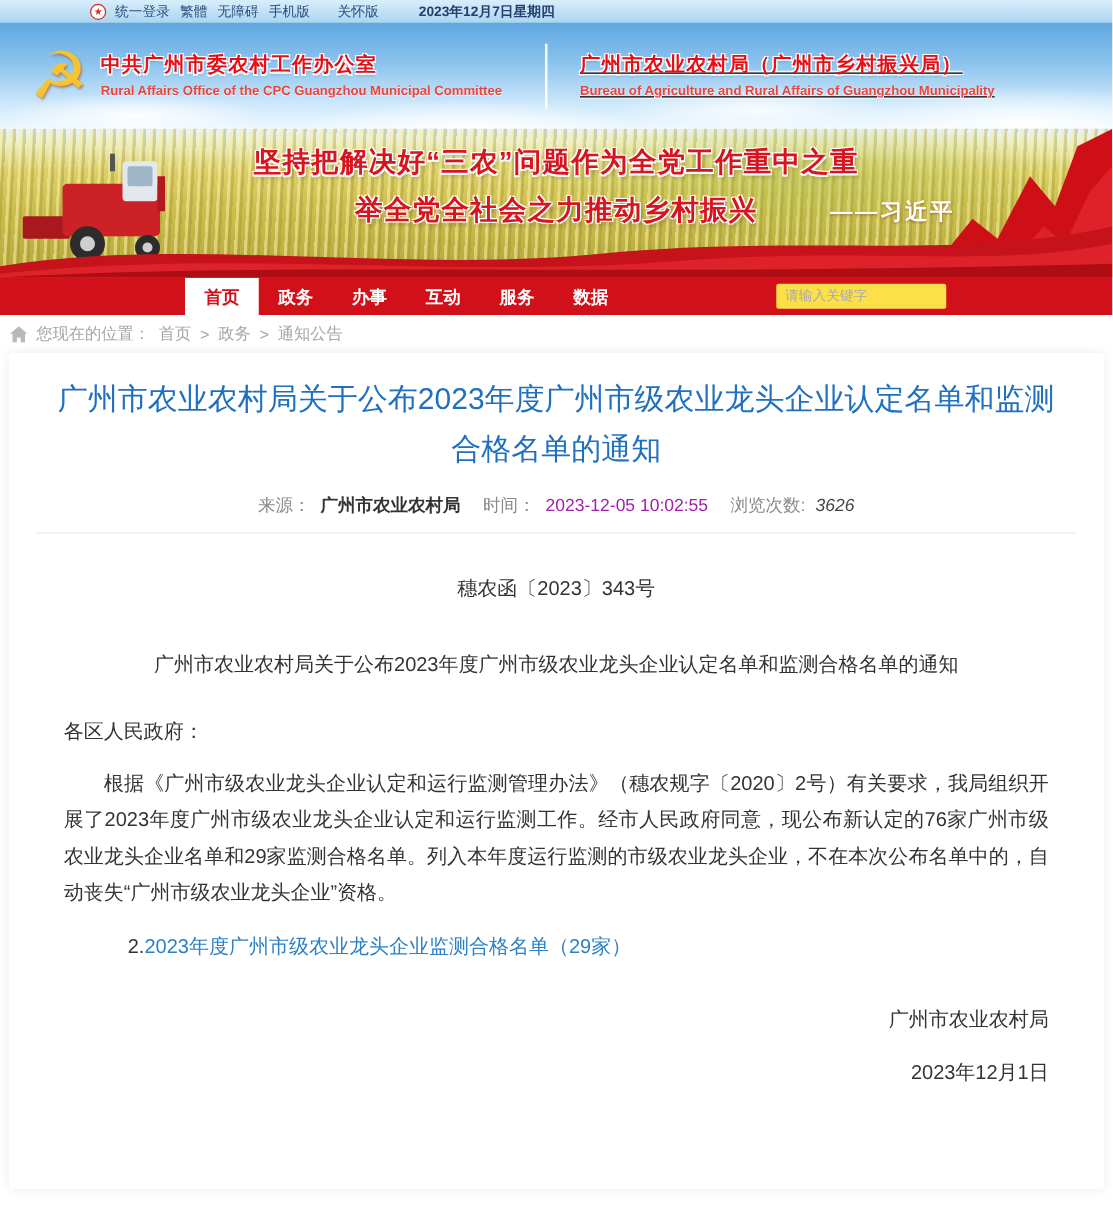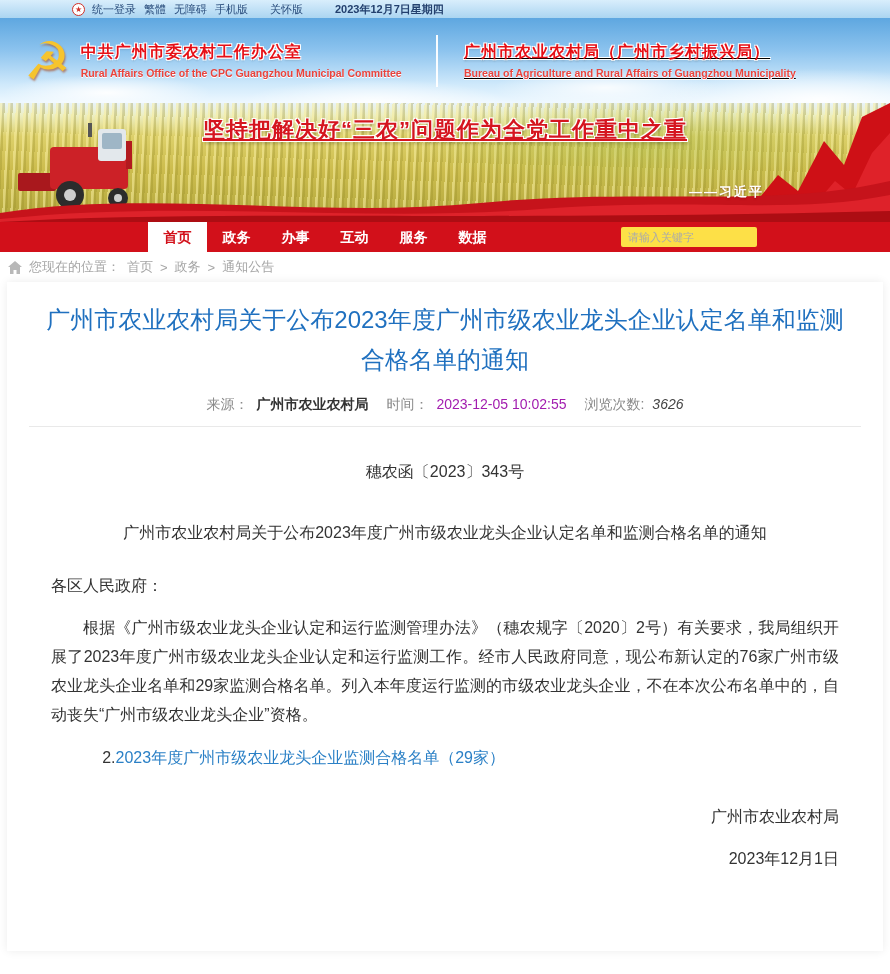--- a/index.html
+++ b/index.html
@@ -52,24 +52,24 @@
     background:
       radial-gradient(ellipse 320px 70px at 72% 35%, rgba(160,185,70,.4), transparent 70%),
       repeating-linear-gradient(93deg, rgba(248,238,160,.55) 0 2px, rgba(150,140,40,.32) 3px 5px, rgba(201,184,68,0) 5px 8px),
       linear-gradient(180deg,#e8f3fa 0%,#edefc4 10%,#ddd06a 28%,#cdbd4e 55%,#b2a73d 100%);
   }
   .slogan {
     position:absolute; left:0; width:100%; text-align:center; font-weight:bold;
     color:#d5151f; font-size:22px; letter-spacing:1px;
     text-shadow:-1px -1px 0 #fff,1px -1px 0 #fff,-1px 1px 0 #fff,1px 1px 0 #fff,2px 3px 3px rgba(0,0,0,.18);
   }
-  .slogan1 { top:12px;text-decoration:underline; }
+  .slogan1 { top:12px; }
   .slogan2 { top:50px; }
   .xi-sign {
-    position:absolute; top:80px; right:126px; color:#fff; font-size:13px; font-weight:bold;
+    position:absolute; top:54px; right:126px; color:#fff; font-size:18px; font-weight:bold;
     letter-spacing:2px; text-shadow:0 1px 2px rgba(110,0,0,.45); z-index:4;
   }
   .banner svg { position:absolute; }
   .harvester-svg { left:18px; top:18px; z-index:2; }
   .redshapes-svg { right:0; top:0; z-index:1; }
   .ribbon-svg { left:0; bottom:-1px; z-index:3; }
   
   .nav { height:30px; background:#d2101a; position:relative; }
   .nav-tabs { display:flex; margin-left:148px; }
   .nav-tab {
@@ -151,20 +151,21 @@
     <circle cx="52" cy="74" r="14" fill="#2c2c2c"></circle>
       <circle cx="52" cy="74" r="6" fill="#cfcfcf"></circle>
     <circle cx="100" cy="77" r="10" fill="#2c2c2c"></circle>
       <circle cx="100" cy="77" r="4" fill="#cfcfcf"></circle>
   </svg>
   <svg class="redshapes-svg" width="150" height="119" viewBox="0 0 150 119">
     <path d="M150,0 L150,119 L0,119 L38,72 L58,88 L84,38 L104,62 L122,14 Z" fill="#ce1016"></path>
     <path d="M150,30 L150,119 L60,119 L95,78 L112,92 L132,50 Z" fill="#e2262d" opacity="0.85"></path>
   </svg>
   <div class="slogan slogan1">坚持把解决好“三农”问题作为全党工作重中之重</div>
+  <div class="slogan slogan2">举全党全社会之力推动乡村振兴</div>
   <div class="xi-sign">——习近平</div>
   <svg class="ribbon-svg" width="890" height="50" viewBox="0 0 890 50" preserveAspectRatio="none">
     <path d="M0,40 C150,16 320,46 480,30 C640,14 770,36 890,8 L890,50 L0,50 Z" fill="#c6131b"></path>
     <path d="M0,46 C190,26 360,50 540,36 C700,24 790,42 890,22 L890,50 L0,50 Z" fill="#e0242b" opacity="0.92"></path>
     <path d="M0,49 C220,36 480,49 890,38 L890,50 L0,50 Z" fill="#ad0d13"></path>
   </svg>
 </div>
 
 <div class="nav">
   <div class="nav-tabs">

